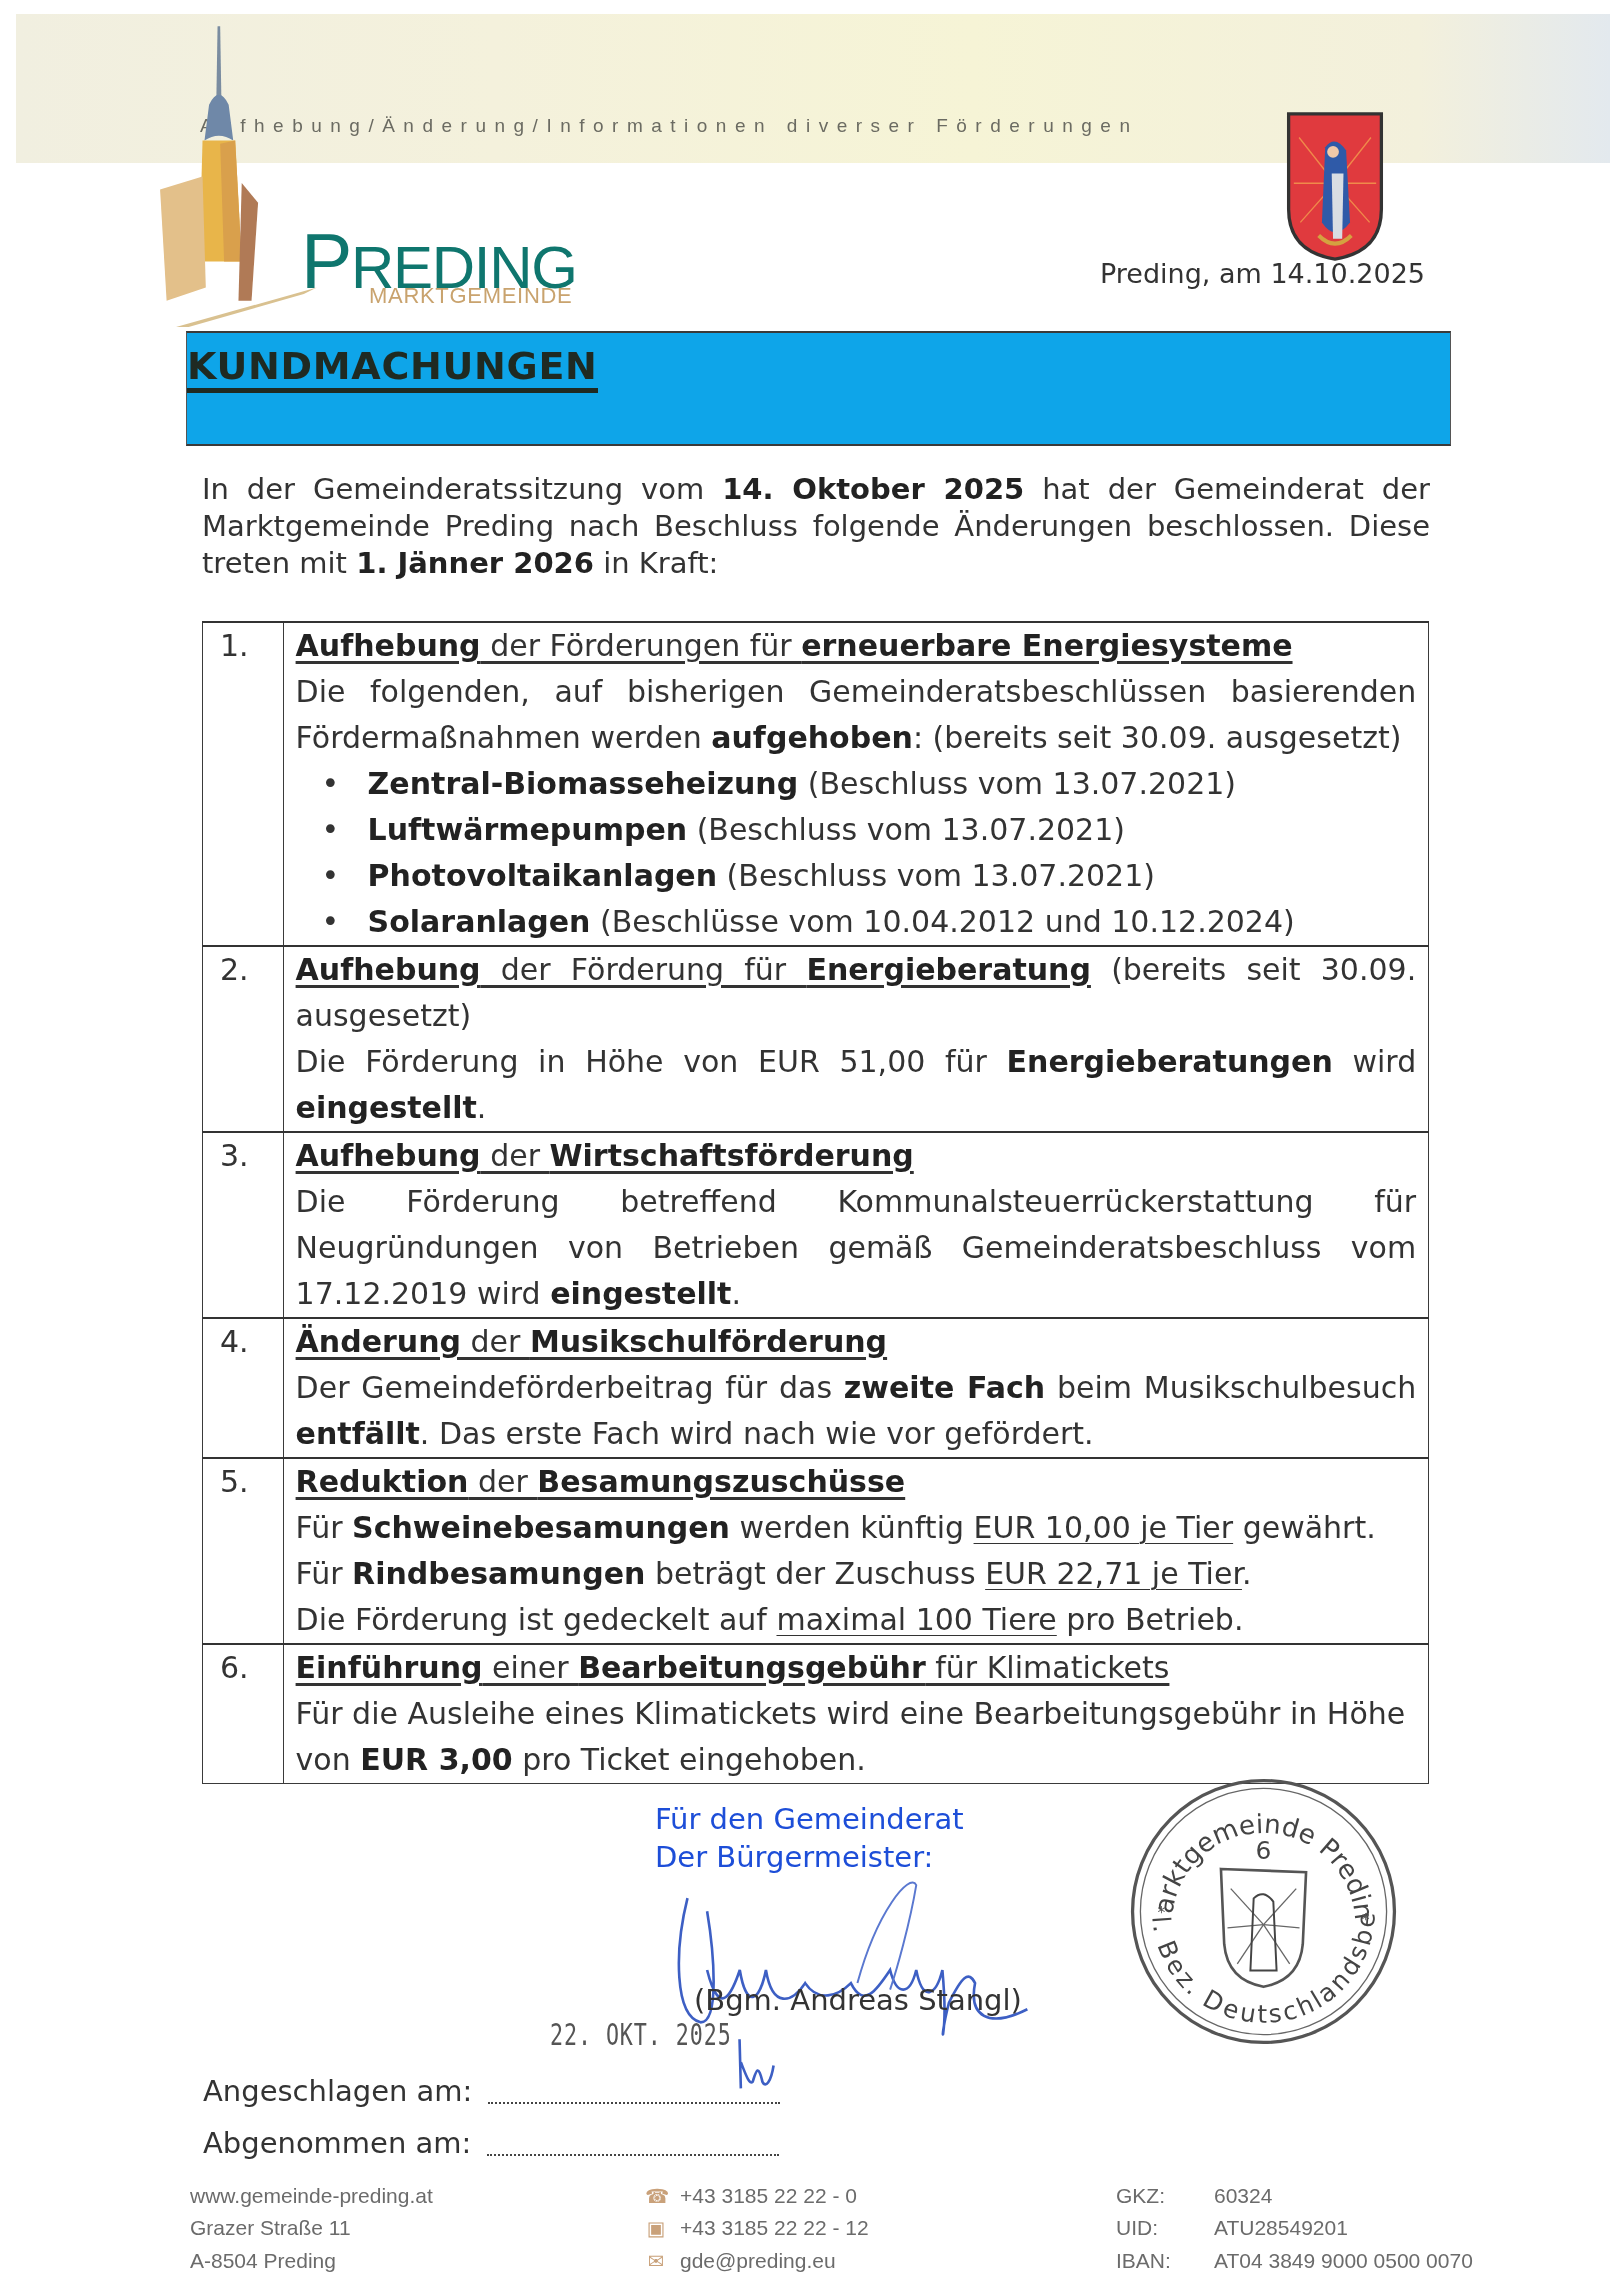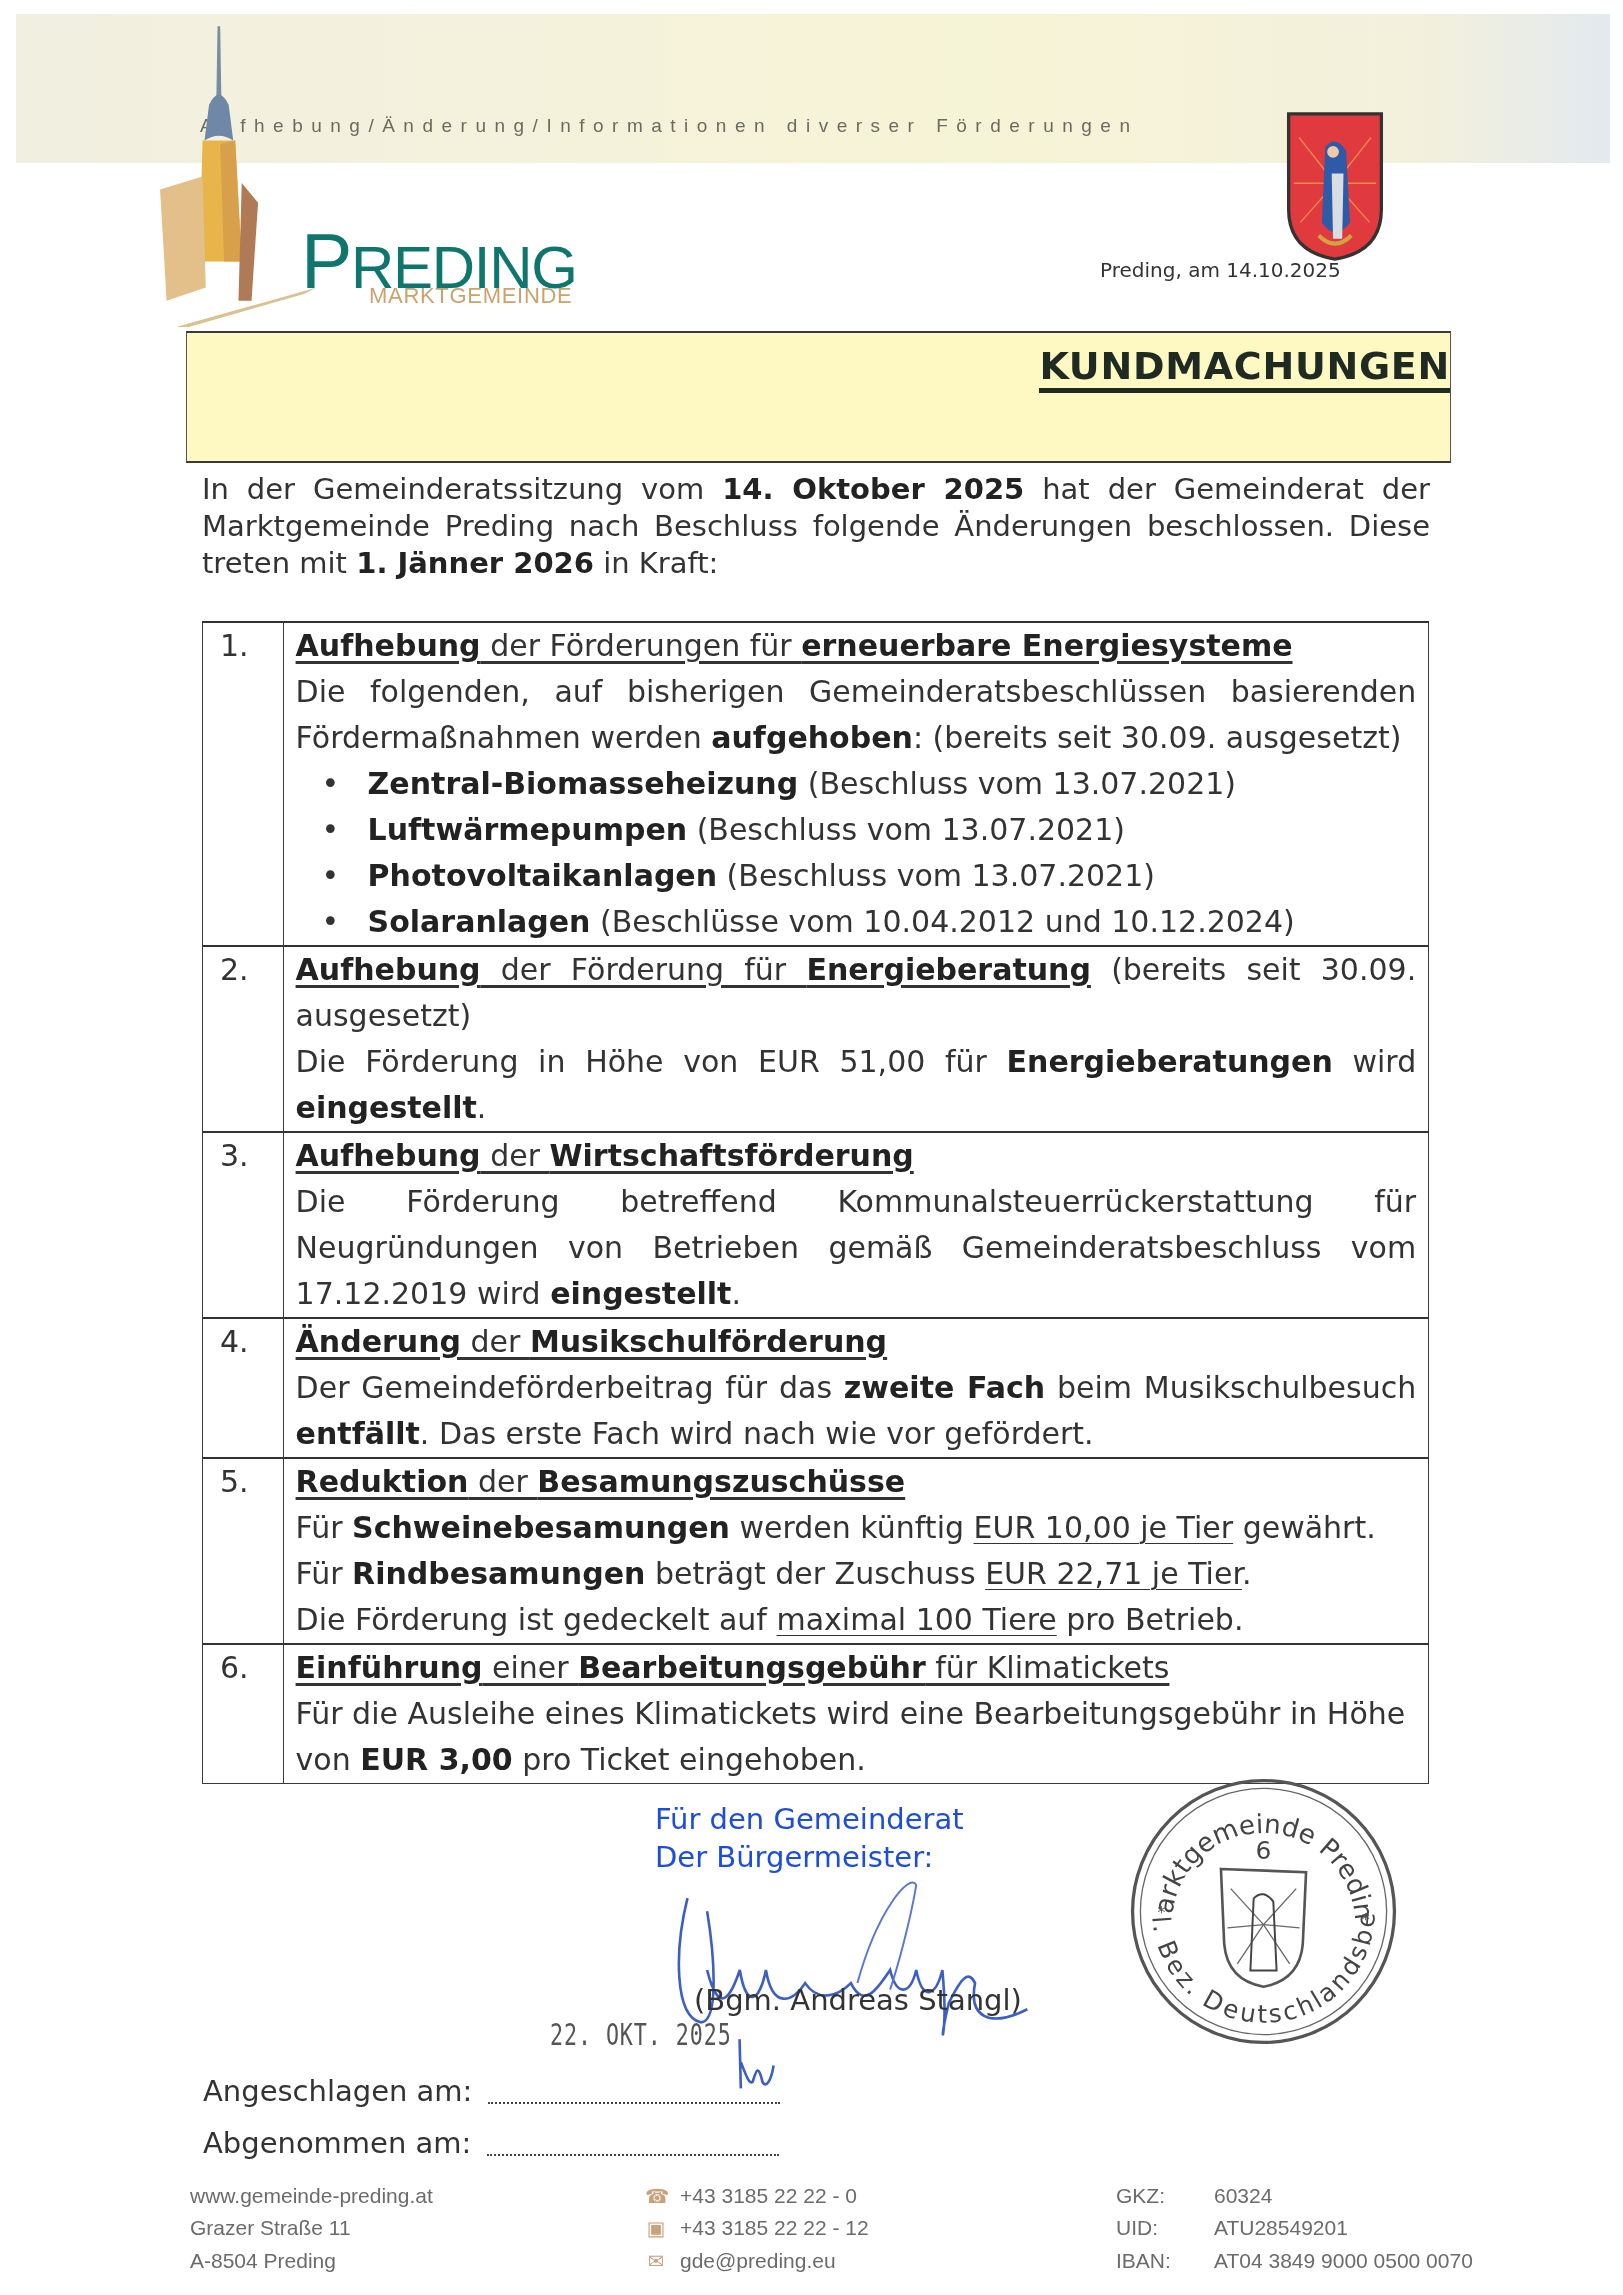--- a/index.html
+++ b/index.html
@@ -7,23 +7,23 @@
   .abs{position:absolute;}
   
   #header-band{left:15.7px;top:14.4px;width:1594px;height:149px;
     background:linear-gradient(90deg,#f1efe0 0%,#f4f1dc 30%,#f6f4d6 60%,#f3f0dc 88%,#e3e9ee 100%);}
   #header-tagline{left:200px;top:115px;font-family:"Liberation Sans",sans-serif;font-size:19px;letter-spacing:8.5px;color:#6b6b62;white-space:nowrap;}
   #church{left:147px;top:26px;width:196px;height:301px;}
   #logo-word{left:301px;top:223px;font-family:"Liberation Sans",sans-serif;font-size:60px;color:#0f766e;letter-spacing:-1.3px;line-height:1;}
   #logo-word .big{font-size:77px;}
   #logo-sub{left:351px;top:283px;font-family:"Liberation Sans",sans-serif;font-size:22px;color:#c9a36e;letter-spacing:0.7px;margin-left:18px;}
   #coat{left:1286px;top:111px;width:98px;height:151px;}
-  #date-line{left:1100px;top:258px;font-size:20px;color:#333;white-space:nowrap;}
-  
-  #title-box{left:186px;top:331px;width:1265px;height:132px;background:#fef9c3;border-top:2.6px solid #3a3a3a;border-bottom:2.6px solid #3a3a3a;border-left:1.3px solid #555;border-right:1.3px solid #555;box-sizing:border-box;text-align:right;}
+  #date-line{left:1100px;top:258px;font-size:27px;color:#333;white-space:nowrap;}
+  
+  #title-box{left:186px;top:331px;width:1265px;height:115px;background:#0ea5e9;border-top:2.6px solid #3a3a3a;border-bottom:2.6px solid #3a3a3a;border-left:1.3px solid #555;border-right:1.3px solid #555;box-sizing:border-box;text-align:left;}
   #title-main{display:inline-block;margin-top:11.8px;font-family:"DejaVu Sans",sans-serif;font-weight:bold;font-size:38px;letter-spacing:0.7px;color:#1f2a22;border-bottom:5.2px solid #1f2a22;line-height:42px;padding-bottom:1.3px;}
   #title-sub{display:block;margin-top:6.5px;font-weight:bold;font-size:27px;color:#222;}
   
   #intro{left:202px;top:471px;width:1228px;font-size:29px;line-height:37px;text-align:justify;color:#333;}
   b{color:#222;}
   
   #items-table{left:202px;top:621px;width:1227px;border-collapse:collapse;font-size:30px;line-height:46px;color:#333;}
   #items-table td{border:1.3px solid #3a3a3a;vertical-align:top;padding:0 11.8px;}
   #items-table tr{border-top:2.6px solid #333;}
   #items-table td.num{width:51px;padding-left:17px;}

